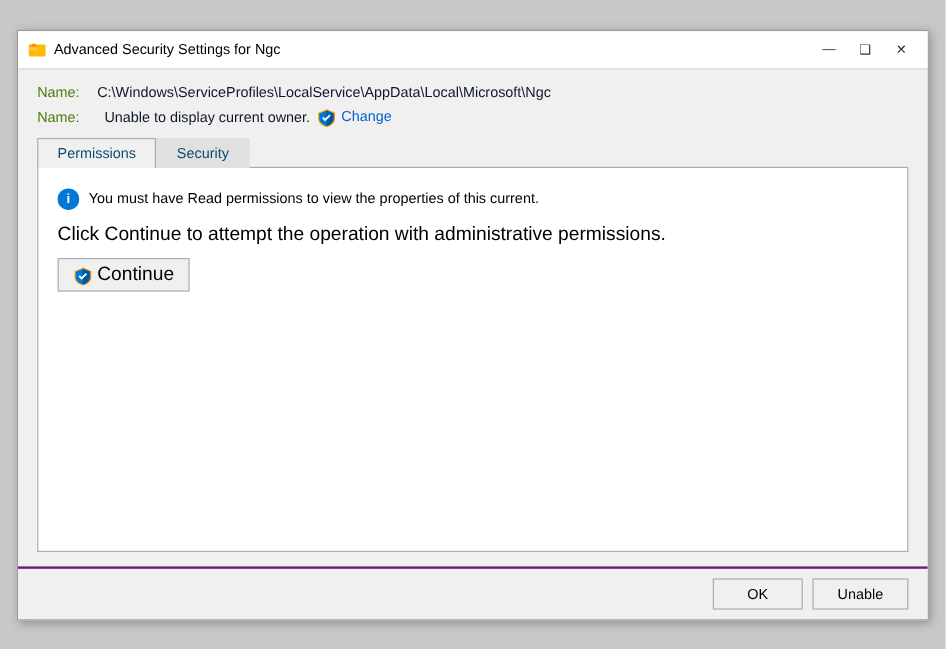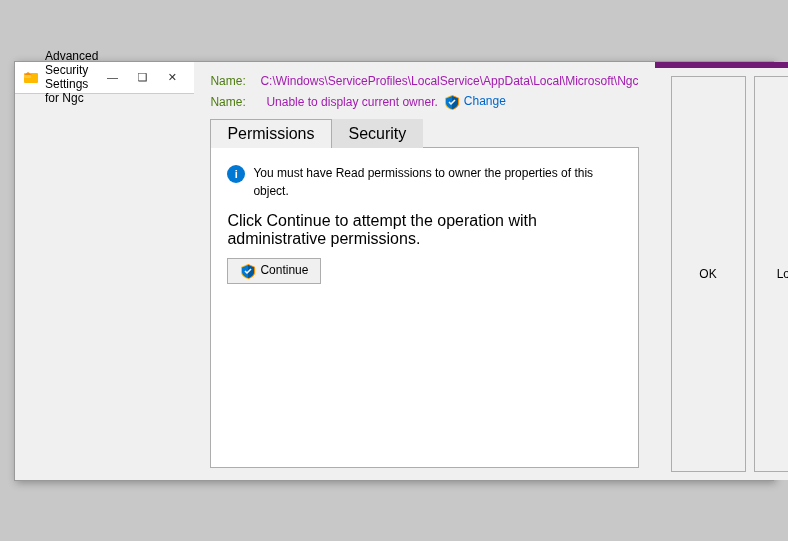--- a/index.html
+++ b/index.html
@@ -13,20 +13,21 @@
       font-family: 'Segoe UI', Tahoma, Geneva, Verdana, sans-serif;
       font-size: 12px;
       color: #000;
     }
     .window {
       width: 760px;
       background: #f0f0f0;
       border: 1px solid #999;
       box-shadow: 2px 2px 8px rgba(0,0,0,0.3);
       display: flex;
+      flex-direction: column;
     }
     .title-bar {
       background: #ffffff;
       border-bottom: 1px solid #ccc;
       display: flex;
       align-items: center;
       padding: 6px 8px;
       height: 32px;
     }
     .title-bar-icon {
@@ -65,21 +66,21 @@
       display: flex;
       align-items: center;
       margin-bottom: 6px;
     }
     .info-label {
       width: 50px;
       color: #4d7c0f;
       font-weight: normal;
     }
     .info-value {
-      color: #a21caf;
+      color: #0f172a;
     }
     .info-owner {
       display: flex;
       align-items: center;
       gap: 6px;
     }
     .change-link {
       color: #0066cc;
       cursor: pointer;
       display: flex;
@@ -91,22 +92,22 @@
       border-bottom: 1px solid #adadad;
       margin-top: 8px;
       margin-bottom: 0;
     }
     .tab {
       padding: 5px 16px;
       cursor: pointer;
       border: 1px solid transparent;
       border-bottom: none;
       background: #e0e0e0;
-      color: #000000;
-      font-size: 16px;
+      color: #0c4a6e;
+      font-size: 12px;
       position: relative;
       bottom: -1px;
     }
     .tab.active {
       background: #f0f0f0;
       border-color: #adadad;
       border-bottom-color: #f0f0f0;
       z-index: 1;
     }
     .tab-content {
@@ -145,36 +146,36 @@
       margin-top: 8px;
       padding-left: 0;
     }
     .continue-text {
       font-size: 16px;
       margin-bottom: 10px;
       color: #000;
     }
     .continue-button {
       display: flex;
-      align-items: flex-start;
+      align-items: flex-end;
       gap: 4px;
       padding: 4px 12px;
       background: #f0f0f0;
       border: 1px solid #adadad;
       cursor: pointer;
-      font-size: 12px;
+      font-size: 16px;
       color: #000;
     }
     .footer {
       display: flex;
       justify-content: flex-end;
       padding: 8px 16px;
       gap: 8px;
       background: #f0f0f0;
-      border-top: 6px solid #701a75;
+      border-top: 2px solid #701a75;
     }
     .footer-btn {
       padding: 5px 20px;
       min-width: 75px;
       border: 1px solid #adadad;
       background: #f0f0f0;
       cursor: pointer;
       font-size: 12px;
       color: #000;
     }
@@ -236,35 +237,35 @@
         <span>Permissions</span>
       </div>
       <div class="tab">
         <span>Security</span>
       </div>
     </div>
 
     <div class="tab-content">
       <div class="info-message">
         <div class="info-circle">i</div>
-        <span class="message-text">You must have Read permissions to owner the properties of this object.</span>
+        <span class="message-text">You must have Read permissions to view the properties of this current.</span>
       </div>
       <div class="continue-section">
         <p class="continue-text">Click Continue to attempt the operation with administrative permissions.</p>
         <button class="continue-button">
           <svg class="windows-shield" viewBox="0 0 16 16">
             <path d="M8 1 L15 4 L15 9 C15 12.5 11.5 15 8 16 C4.5 15 1 12.5 1 9 L1 4 Z" fill="#FFB900"></path>
             <path d="M8 1 L15 4 L15 9 C15 12.5 11.5 15 8 16 Z" fill="#FF8C00"></path>
             <path d="M8 2 L14 4.5 L14 9 C14 12 11 14.2 8 15 C5 14.2 2 12 2 9 L2 4.5 Z" fill="#0078D4"></path>
             <path d="M8 2 L14 4.5 L14 9 C14 12 11 14.2 8 15 Z" fill="#005A9E"></path>
             <path d="M5 8 L7 10 L11 6" stroke="white" stroke-width="1.5" fill="none"></path>
           </svg>
           <span>Continue</span>
         </button>
       </div>
     </div>
   </div>
 
   <div class="footer">
     <button class="footer-btn">OK</button>
-    <button class="footer-btn">Local</button>
+    <button class="footer-btn">Unable</button>
   </div>
 </div>
 
 </body></html>

